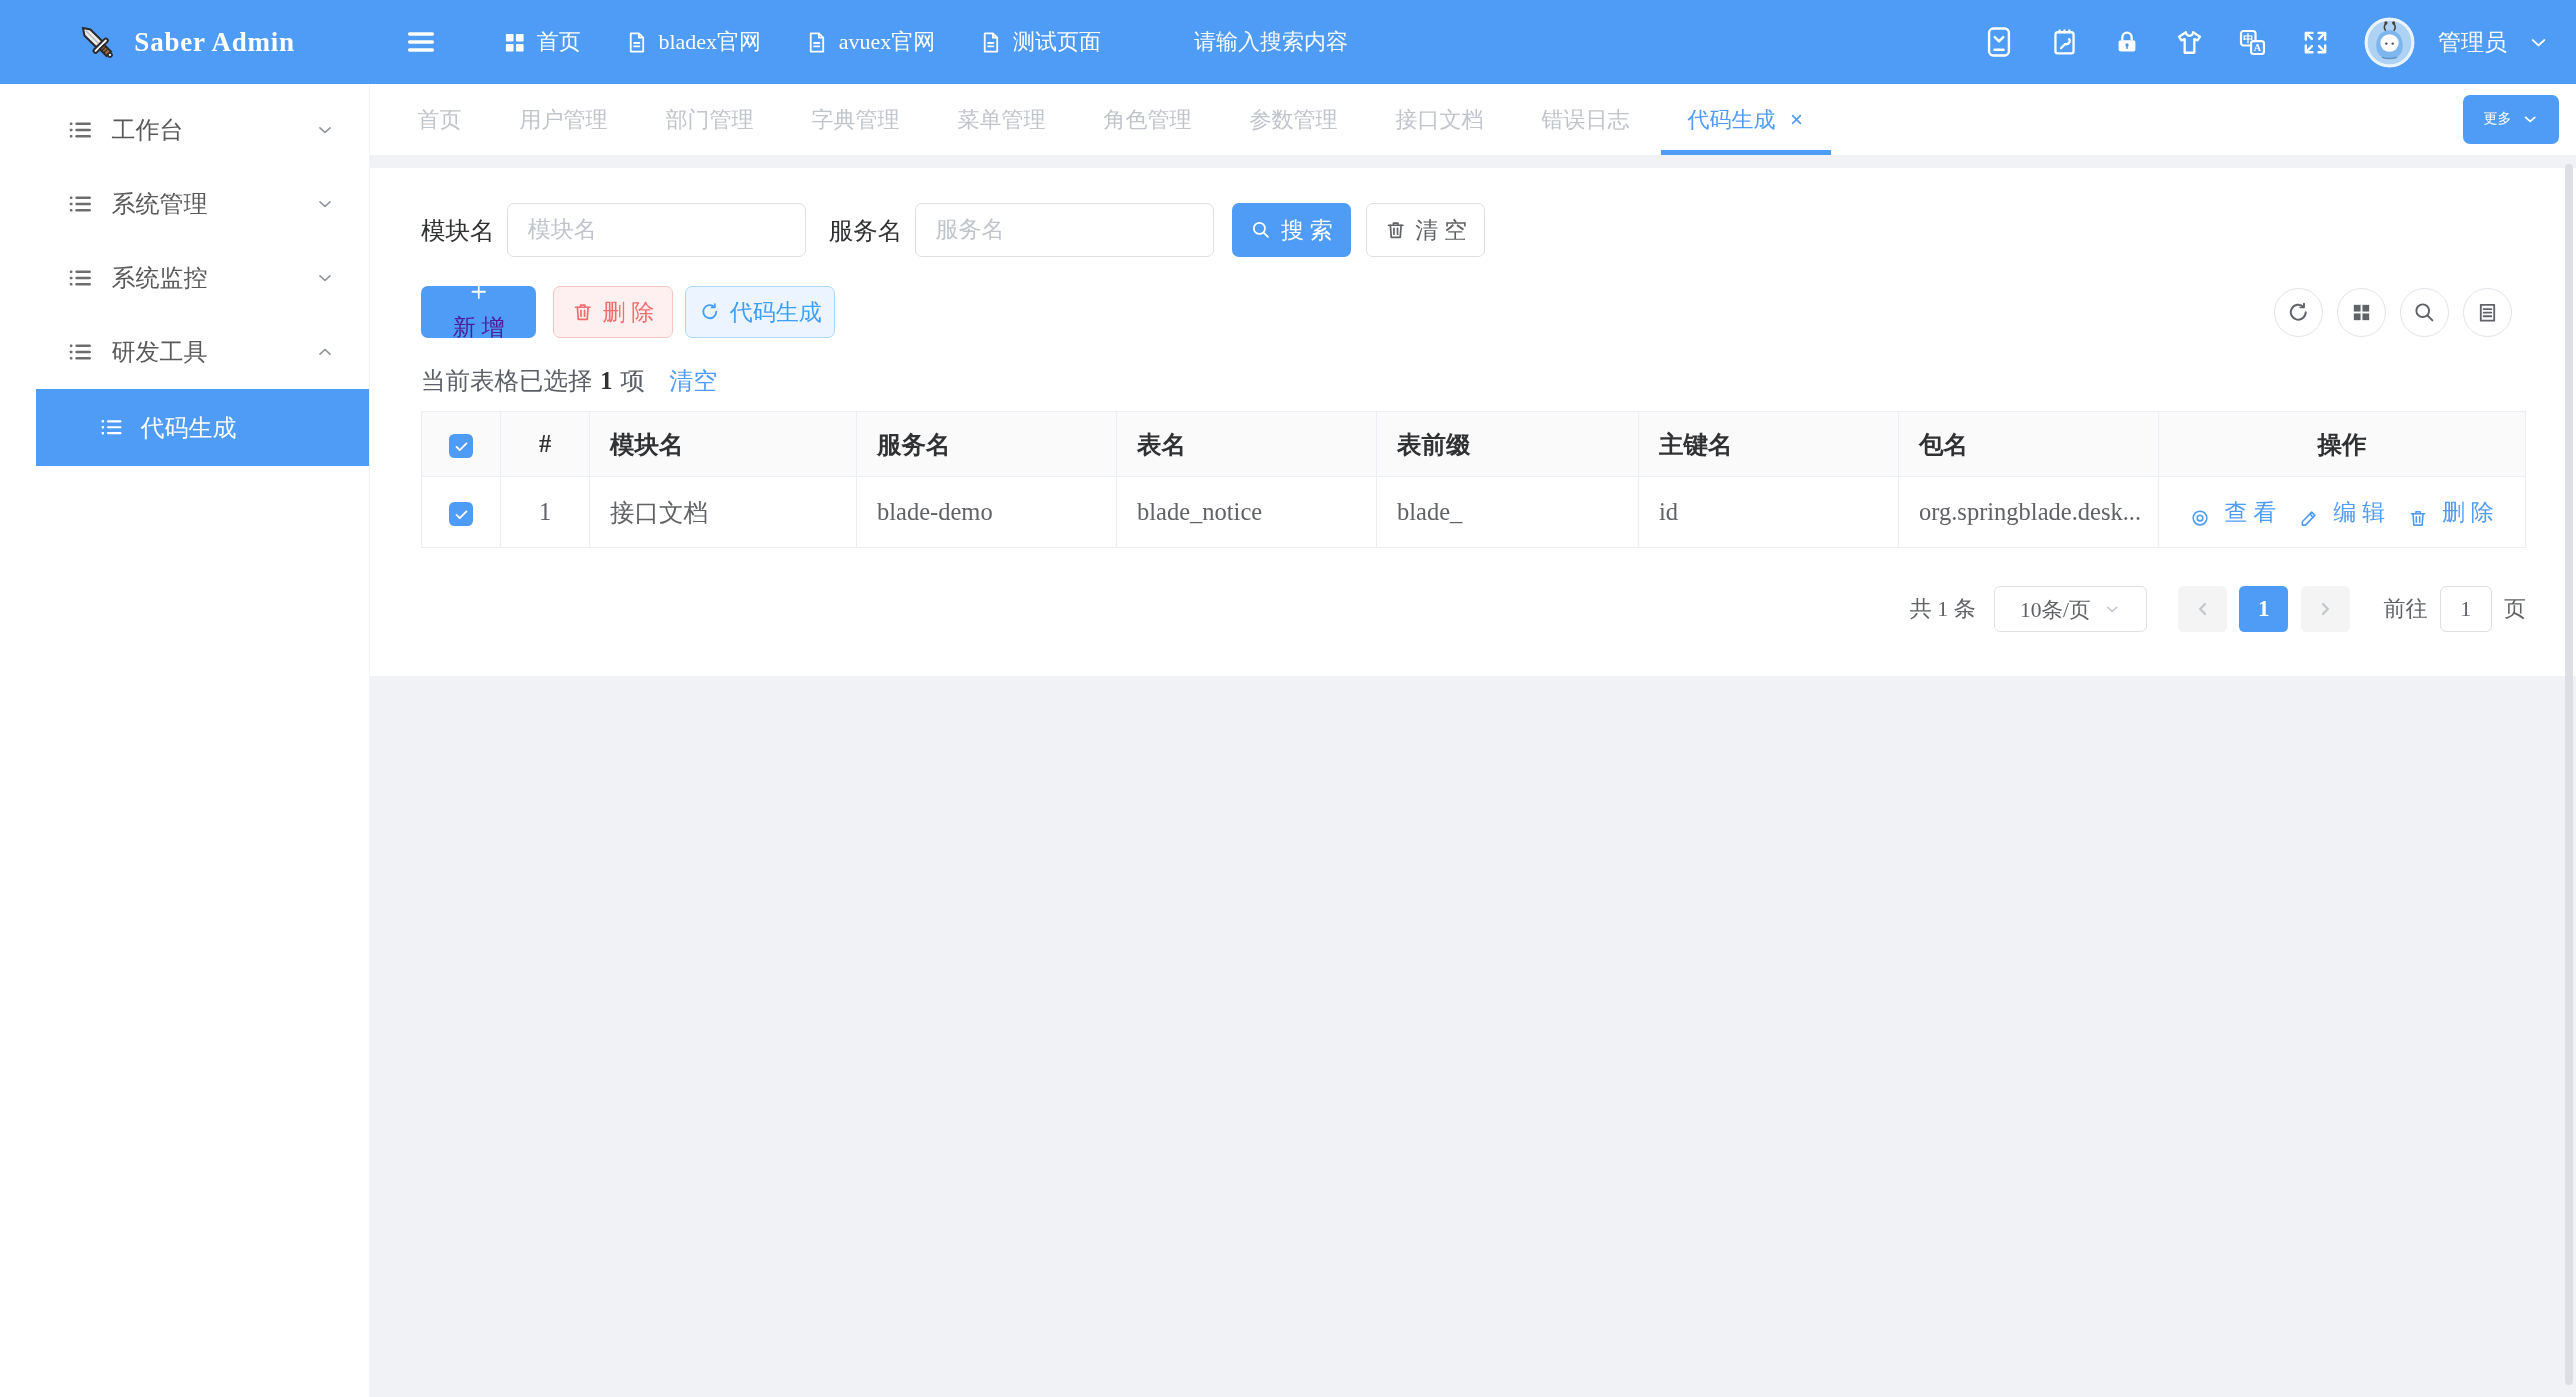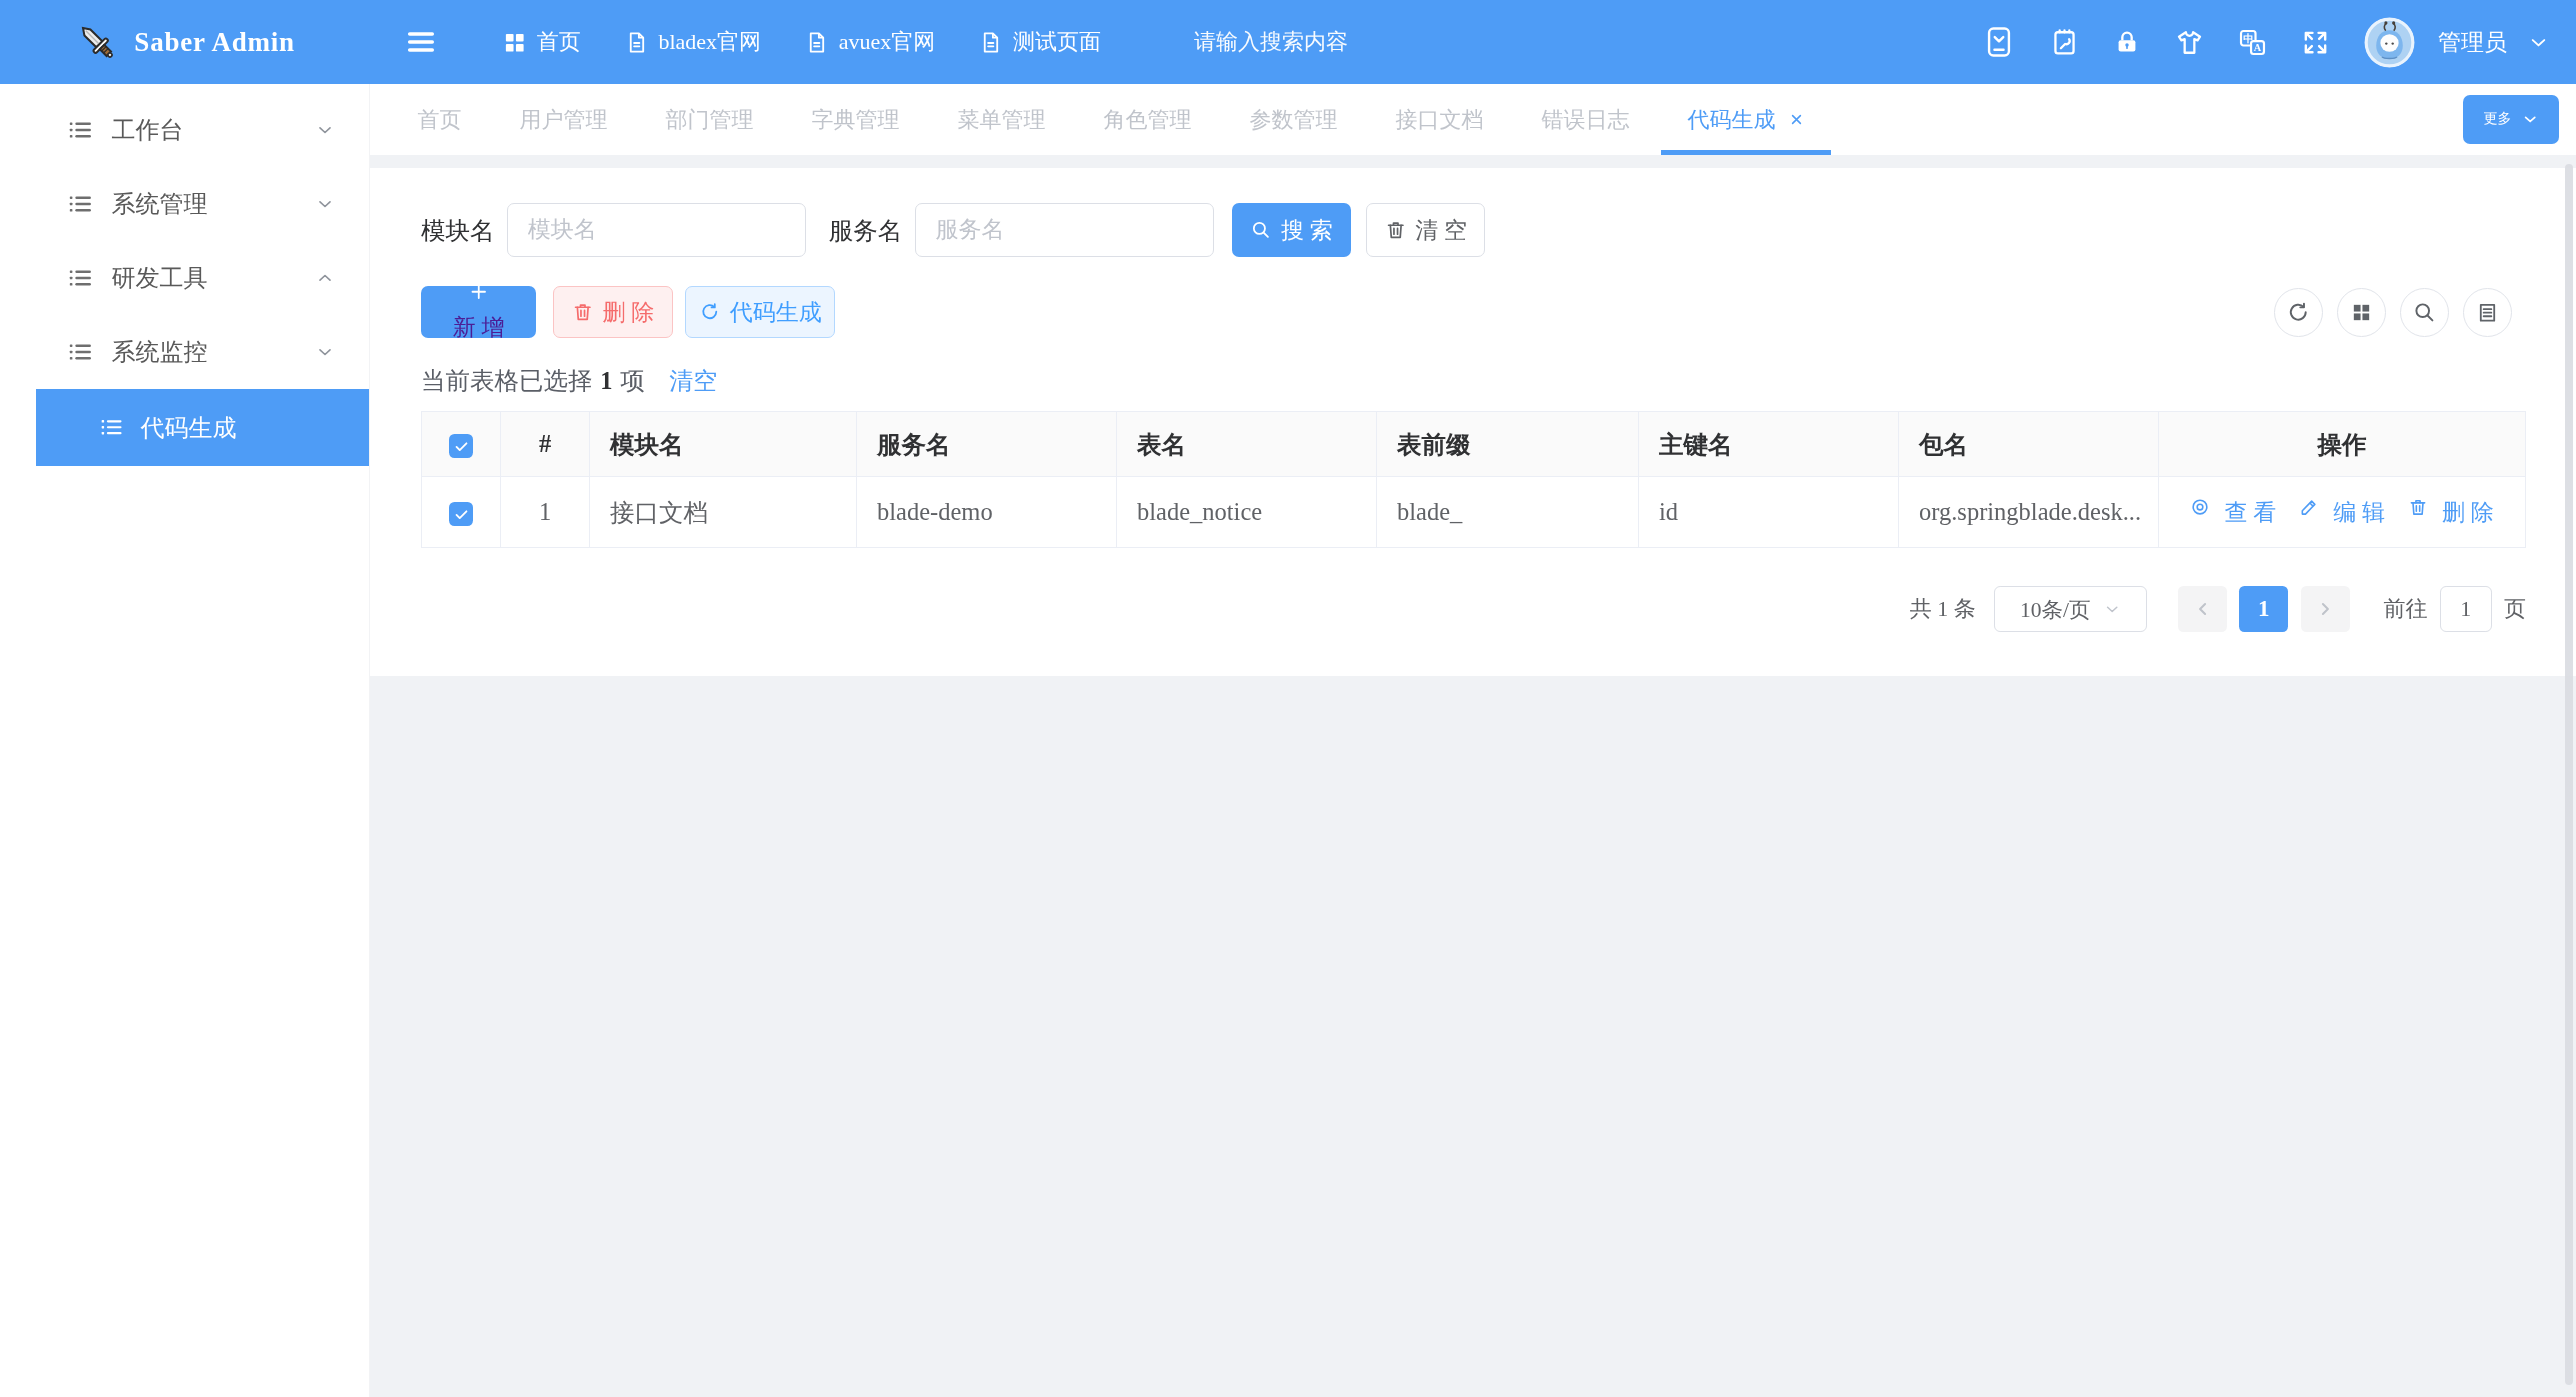--- a/index.html
+++ b/index.html
@@ -96,21 +96,21 @@
     border-right:1.5px solid #ebeef5; border-bottom:1.5px solid #ebeef5; }
   .gen-table td { height:71px; font-size:24.5px; color:#606266; padding-left:20px;
     border-right:1.5px solid #ebeef5; border-bottom:1.5px solid #ebeef5;
     overflow:hidden; white-space:nowrap; text-overflow:ellipsis; }
   .gen-table th.center, .gen-table td.center { text-align:center; padding-left:0; }
   .gen-table th:last-child, .gen-table td:last-child { border-right:none; }
   .checkbox { display:inline-flex; width:24.5px; height:24.5px; background:#4e9cf6;
     border-radius:5.4px; align-items:center; justify-content:center; cursor:pointer;
     vertical-align:middle; }
   .ops { display:flex; align-items:center; justify-content:center; gap:23px; }
-  .op-link { display:inline-flex; align-items:flex-start; gap:14px; color:#4e9cf6;
+  .op-link { display:inline-flex; align-items:flex-end; gap:14px; color:#4e9cf6;
     font-size:23px; cursor:pointer; white-space:nowrap; }
 
   .pager { margin-top:38px; display:flex; align-items:center;
     justify-content:flex-end; font-size:22px; color:#606266; }
   .pg-total { margin-right:18.4px; }
   .size-select { width:153px; height:46px; border:1.5px solid #dcdfe6; border-radius:6.1px;
     display:flex; align-items:center; justify-content:center; gap:12.3px;
     color:#606266; font-size:21.5px; margin-right:31px; cursor:pointer; background:#fff; }
   .size-select .chev { color:#c0c4cc; display:flex; }
   .pg-btn { width:49px; height:46px; border-radius:5.4px; background:#f4f4f5;
@@ -324,46 +324,46 @@
                 <rect x="2.6" y="10.8" width="2.4" height="2.4" rx="0.6"></rect>
                 <rect x="2.6" y="16.6" width="2.4" height="2.4" rx="0.6"></rect>
               </g>
             <g stroke="currentColor" stroke-width="2.2" stroke-linecap="round">
                 <line x1="8.8" y1="6.2" x2="21" y2="6.2"></line>
                 <line x1="8.8" y1="12" x2="21" y2="12"></line>
                 <line x1="8.8" y1="17.8" x2="21" y2="17.8"></line>
               </g>
           </svg>
         </span>
-        <span class="mi-label">研发工具</span>
+        <span class="mi-label">系统监控</span>
         <span class="chev">
           <svg viewBox="0 0 24 24" width="20" height="20" fill="none" stroke="currentColor" stroke-width="2" stroke-linecap="round" stroke-linejoin="round">
-              <path d="M6 14.5l6-5.5 6 5.5"></path>
+              <path d="M6 9.5l6 5.5 6-5.5"></path>
             </svg>
         </span>
       </div>
       <div class="menu-item">
         <span class="mi-icon">
           <svg viewBox="0 0 24 24" width="26" height="26">
             <g fill="currentColor">
                 <rect x="2.6" y="5" width="2.4" height="2.4" rx="0.6"></rect>
                 <rect x="2.6" y="10.8" width="2.4" height="2.4" rx="0.6"></rect>
                 <rect x="2.6" y="16.6" width="2.4" height="2.4" rx="0.6"></rect>
               </g>
             <g stroke="currentColor" stroke-width="2.2" stroke-linecap="round">
                 <line x1="8.8" y1="6.2" x2="21" y2="6.2"></line>
                 <line x1="8.8" y1="12" x2="21" y2="12"></line>
                 <line x1="8.8" y1="17.8" x2="21" y2="17.8"></line>
               </g>
           </svg>
         </span>
-        <span class="mi-label">系统监控</span>
+        <span class="mi-label">研发工具</span>
         <span class="chev">
           <svg viewBox="0 0 24 24" width="20" height="20" fill="none" stroke="currentColor" stroke-width="2" stroke-linecap="round" stroke-linejoin="round">
-              <path d="M6 9.5l6 5.5 6-5.5"></path>
+              <path d="M6 14.5l6-5.5 6 5.5"></path>
             </svg>
         </span>
       </div>
       <div class="submenu-item">
         <span class="mi-icon" style="color:#fff;">
           <svg viewBox="0 0 24 24" width="24.5" height="24.5">
             <g fill="currentColor">
                 <rect x="2.6" y="5" width="2.4" height="2.4" rx="0.6"></rect>
                 <rect x="2.6" y="10.8" width="2.4" height="2.4" rx="0.6"></rect>
                 <rect x="2.6" y="16.6" width="2.4" height="2.4" rx="0.6"></rect>

